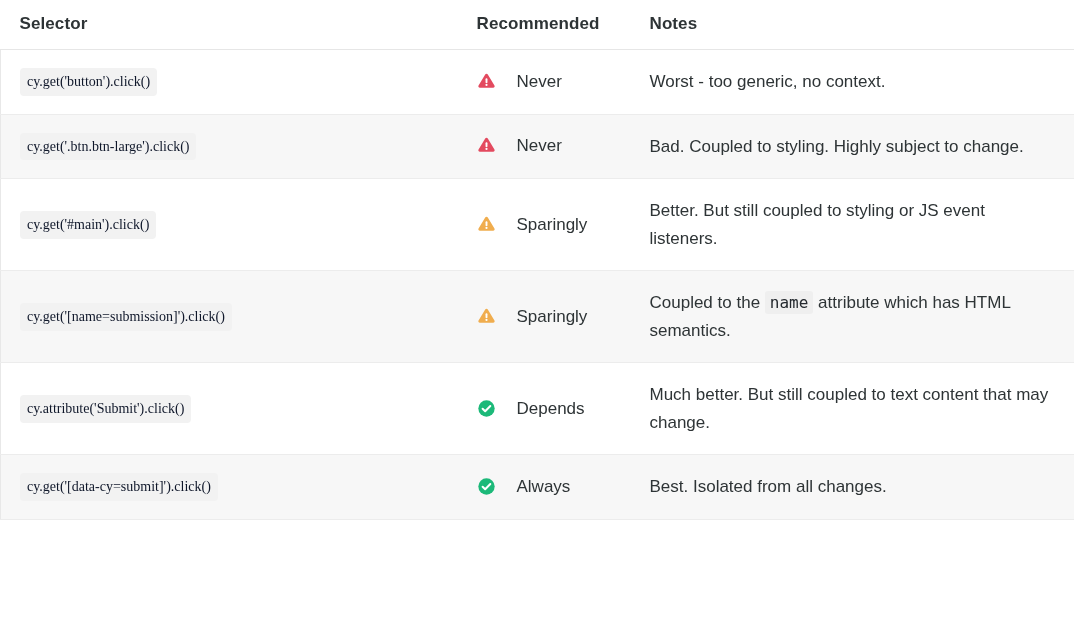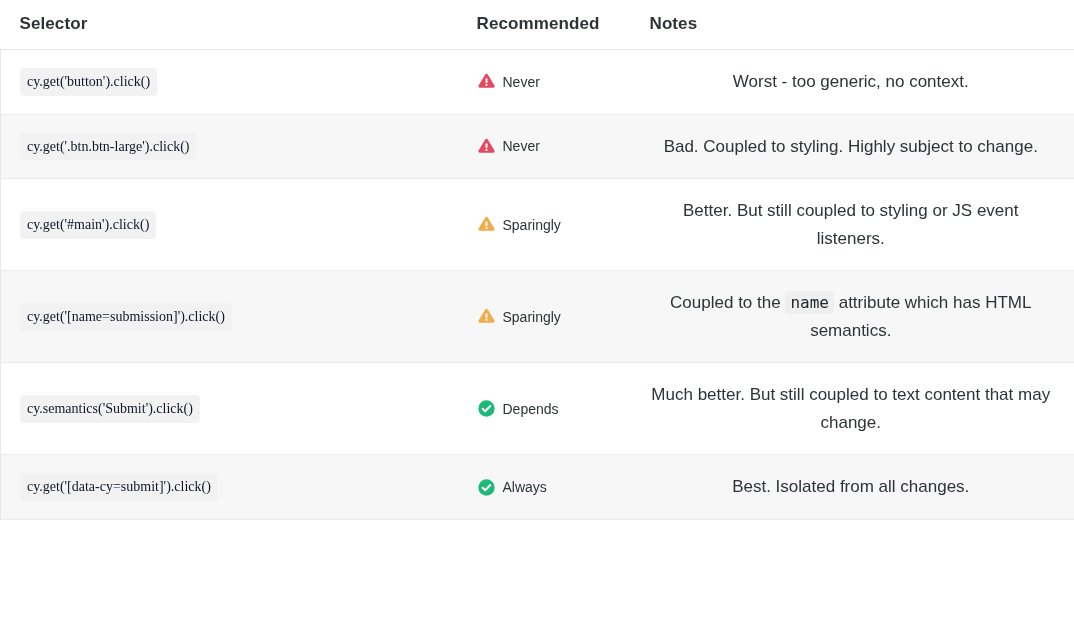--- a/index.html
+++ b/index.html
@@ -76,41 +76,39 @@
     font-size: 16px;
     color: #24292e;
     background: #efefef;
     border-radius: 3px;
     padding: 2px 5px;
     white-space: nowrap;
   }
 
   .rec {
     display: flex;
-    align-items: center;
-    gap: 7px;
-    font-size: 14px;
+    gap: 21px;
+    font-size: 17px;
     color: #2e3436;
     white-space: nowrap;
   }
   .rec-icon {
     display: inline-flex;
     align-items: center;
     justify-content: center;
     width: 19px;
     height: 19px;
     flex: 0 0 19px;
   }
   .rec-icon svg { display: block; }
 
   .notes-text {
     font-size: 17px;
     line-height: 1.62;
     color: #2e3436;
-    text-align: center;
   }
 </style>
 </head>
 <body>
 
 <div class="page">
   <table class="selector-table">
     <colgroup>
       <col class="col-selector">
       <col class="col-recommended">
@@ -190,21 +188,21 @@
                 </svg>
               </span>
               <span>Sparingly</span>
             </div>
           </td>
           <td class="cell-notes">
             <div class="notes-text"><span>Coupled to the</span> <code class="inline-chip">name</code> <span>attribute which has HTML semantics.</span></div>
           </td>
         </tr>
         <tr>
-          <td class="cell-selector"><code class="chip">cy.semantics('Submit').click()</code></td>
+          <td class="cell-selector"><code class="chip">cy.attribute('Submit').click()</code></td>
           <td class="cell-recommended">
             <div class="rec">
               <span class="rec-icon">
                 <svg viewBox="0 0 20 20" width="19" height="19">
                   <circle cx="10" cy="10" r="8.6" fill="#1cb979"></circle>
                   <path d="M5.9 10.2l2.7 2.7 5.4-5.5" fill="none" stroke="#ffffff" stroke-width="2.1" stroke-linecap="round" stroke-linejoin="round"></path>
                 </svg>
               </span>
               <span>Depends</span>
             </div>

